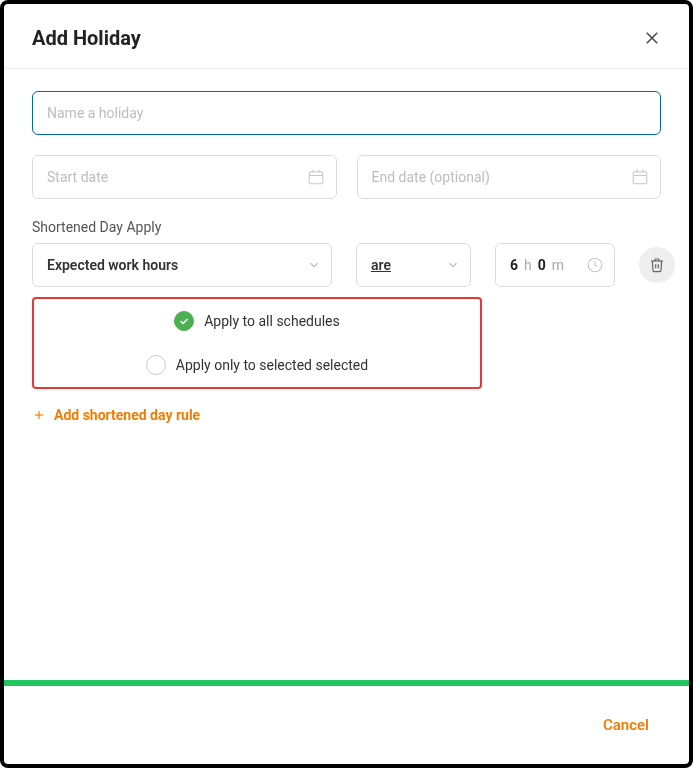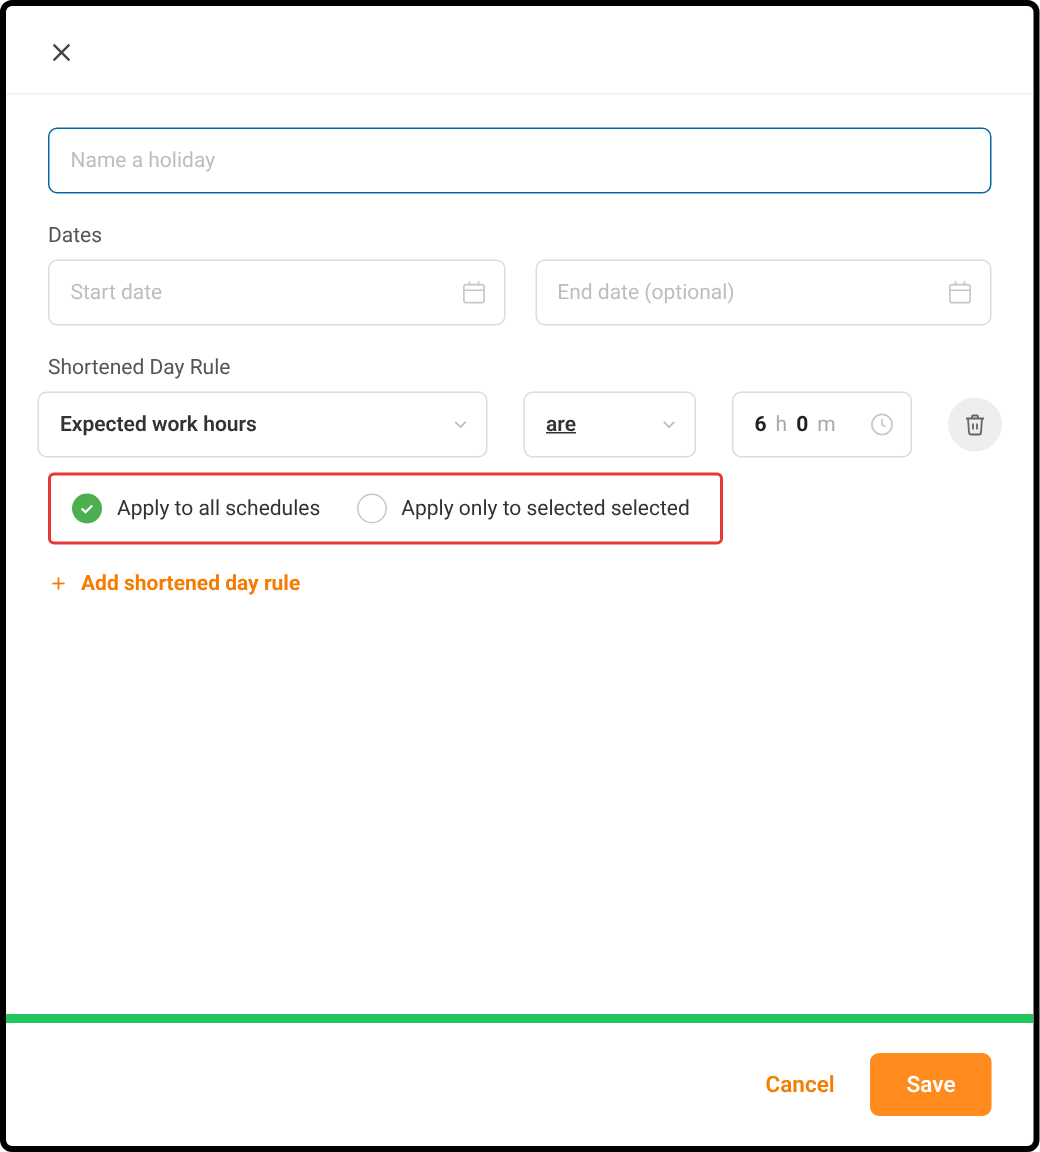--- a/index.html
+++ b/index.html
@@ -10,62 +10,62 @@
     .content { padding: 22px 28px 0 28px; flex: 1; overflow: auto; }
     .field-group { margin-bottom: 20px; }
     .label { font-size: 14px; color: #555; margin-bottom: 8px; display: block; }
     .text-input { width: 100%; height: 44px; border: 1px solid #0369a1; border-radius: 6px; padding: 0 14px; font-size: 14px; color: #333; }
     .text-input::placeholder { color: #bdbdbd; }
     .dates-row { display: flex; gap: 20px; }
     .date-input-wrap { position: relative; flex: 1; }
     .date-input { width: 100%; height: 44px; border: 1px solid #dcdcdc; border-radius: 6px; padding: 0 40px 0 14px; font-size: 14px; color: #333; }
     .date-input::placeholder { color: #bdbdbd; }
     .cal-icon { position: absolute; right: 12px; top: 50%; transform: translateY(-50%); width: 18px; height: 18px; color: #c8c8c8; pointer-events: none; }
-    .rule-row { display: flex; gap: 24px; align-items: center; margin-bottom: 10px; justify-content: center; }
+    .rule-row { display: flex; gap: 24px; align-items: center; margin-bottom: 10px; }
     .select { position: relative; height: 44px; border: 1px solid #dcdcdc; border-radius: 6px; padding: 0 36px 0 14px; font-size: 14px; color: #333; display: flex; align-items: center; cursor: pointer; background: #fff; }
     .select-expected { flex: 0 0 300px; }
     .select-op { flex: 0 0 115px; text-decoration: underline; }
     .select-label { font-weight: 600; font-size: 14px; }
     .chevron { position: absolute; right: 10px; top: 50%; transform: translateY(-50%); width: 14px; height: 14px; color: #bbb; }
     .time-box { height: 44px; border: 1px solid #dcdcdc; border-radius: 6px; padding: 0 40px 0 14px; display: flex; align-items: center; gap: 6px; font-size: 14px; cursor: pointer; position: relative; flex: 0 0 120px; }
     .time-val-strong { font-weight: 700; color: #222; }
     .time-unit { color: #a8a8a8; }
     .clock-icon { position: absolute; right: 10px; top: 50%; transform: translateY(-50%); width: 18px; height: 18px; color: #c8c8c8; }
     .trash-btn { width: 36px; height: 36px; border-radius: 50%; background: #eee; display: flex; align-items: center; justify-content: center; cursor: pointer; color: #666; flex-shrink: 0; }
     .trash-btn svg { width: 16px; height: 16px; }
-    .radio-box { border: 2px solid #e53935; border-radius: 4px; padding: 12px 14px; display: flex; gap: 24px; align-items: center; margin-top: 6px; width: 450px; }
+    .radio-box { border: 2px solid #e53935; border-radius: 4px; padding: 12px 14px; display: flex; gap: 24px; align-items: center; margin-top: 6px; width: 450px; flex-direction: column; }
     .radio-option { display: flex; align-items: center; gap: 10px; cursor: pointer; }
     .radio-circle { width: 20px; height: 20px; border-radius: 50%; border: 1.5px solid #c8c8c8; display: flex; align-items: center; justify-content: center; flex-shrink: 0; }
     .radio-circle.checked { background: #4caf50; border-color: #4caf50; }
     .radio-circle.checked svg { width: 12px; height: 12px; color: #fff; }
     .radio-label { font-size: 14px; color: #333; }
     .add-rule { display: flex; align-items: center; gap: 8px; color: #f57c00; font-size: 14px; font-weight: 700; cursor: pointer; margin-top: 18px; }
     .add-rule svg { width: 14px; height: 14px; }
     .footer { display: flex; justify-content: flex-end; align-items: center; gap: 12px; padding: 20px 28px; border-top: 6px solid #22c55e; }
     .btn-cancel { color: #f57c00; font-size: 15px; font-weight: 600; background: none; border: none; cursor: pointer; padding: 10px 12px; }
     .btn-save { background: #ff8a1e; color: #fff; font-size: 15px; font-weight: 600; border: none; border-radius: 6px; padding: 12px 24px; cursor: pointer; }
   </style>
 </head>
 <body>
 
 <div class="header">
+  <div class="title">Add Holiday</div>
   <svg class="close-icon" viewBox="0 0 24 24" fill="none" stroke="currentColor" stroke-width="2">
       <line x1="5" y1="5" x2="19" y2="19"></line>
       <line x1="19" y1="5" x2="5" y2="19"></line>
     </svg>
 </div>
 
 <div class="content">
 
   <div class="field-group">
     <input class="text-input" placeholder="Name a holiday" style="">
   </div>
 
   <div class="field-group">
-    <label class="label">Dates</label>
     <div class="dates-row">
       <div class="date-input-wrap">
         <input class="date-input" placeholder="Start date" style="">
         <svg class="cal-icon" viewBox="0 0 24 24" fill="none" stroke="currentColor" stroke-width="1.5">
             <rect x="3" y="5" width="18" height="16" rx="2"></rect>
             <line x1="3" y1="10" x2="21" y2="10"></line>
             <line x1="8" y1="2" x2="8" y2="6"></line>
             <line x1="16" y1="2" x2="16" y2="6"></line>
           </svg>
       </div>
@@ -75,21 +75,21 @@
             <rect x="3" y="5" width="18" height="16" rx="2"></rect>
             <line x1="3" y1="10" x2="21" y2="10"></line>
             <line x1="8" y1="2" x2="8" y2="6"></line>
             <line x1="16" y1="2" x2="16" y2="6"></line>
           </svg>
       </div>
     </div>
   </div>
 
   <div class="field-group">
-    <label class="label">Shortened Day Rule</label>
+    <label class="label">Shortened Day Apply</label>
     <div class="rule-row">
       <div class="select select-expected">
         <span class="select-label">Expected work hours</span>
         <svg class="chevron" viewBox="0 0 24 24" fill="none" stroke="currentColor" stroke-width="2">
             <polyline points="6 9 12 15 18 9"></polyline>
           </svg>
       </div>
       <div class="select select-op">
         <span class="select-label">are</span>
         <svg class="chevron" viewBox="0 0 24 24" fill="none" stroke="currentColor" stroke-width="2">
@@ -137,14 +137,13 @@
           <line x1="5" y1="12" x2="19" y2="12"></line>
         </svg>
       <span>Add shortened day rule</span>
     </div>
   </div>
 
 </div>
 
 <div class="footer">
   <button class="btn-cancel">Cancel</button>
-  <button class="btn-save">Save</button>
 </div>
 
 </body></html>

